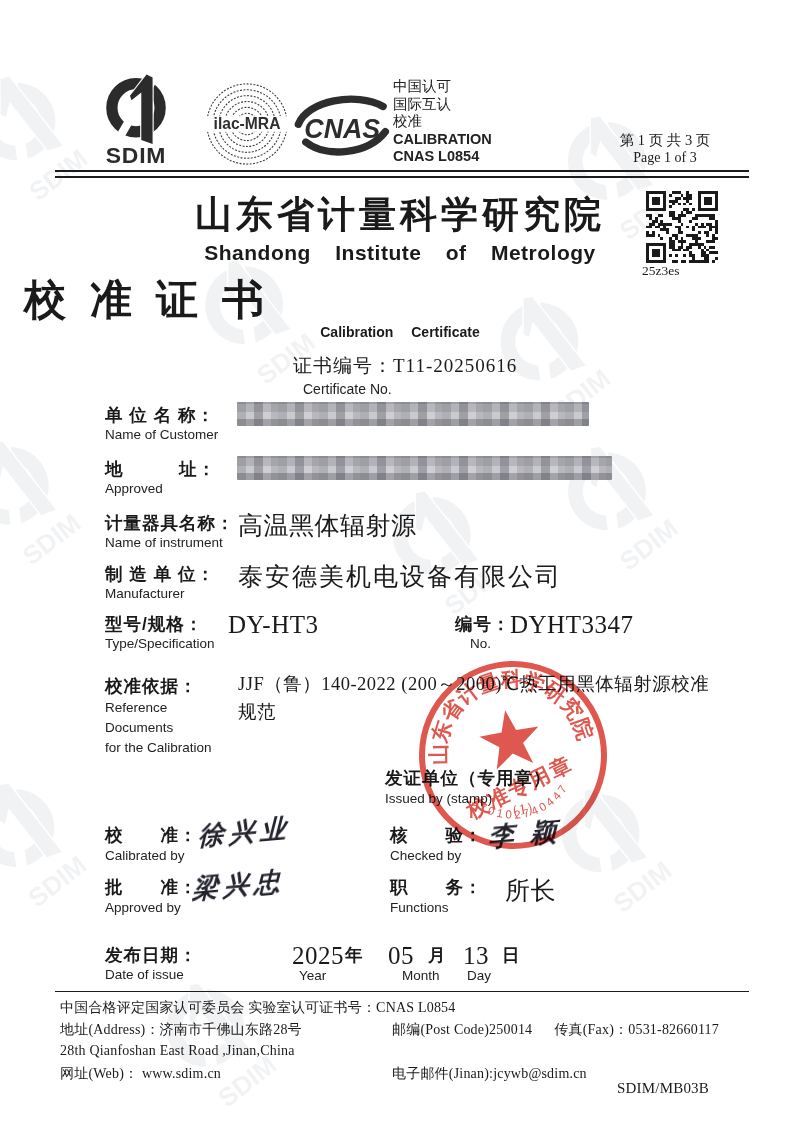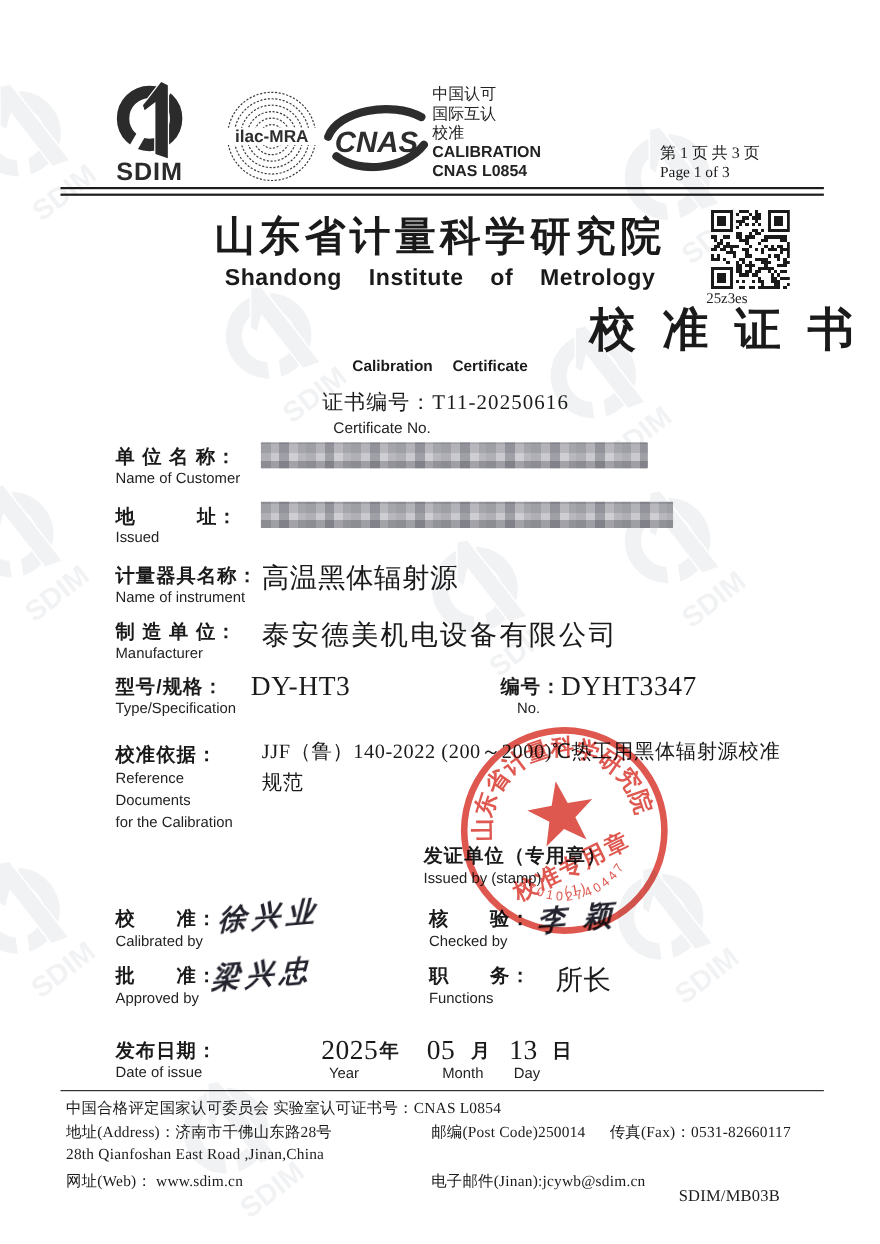--- a/index.html
+++ b/index.html
@@ -5,27 +5,27 @@
   html,body{margin:0;padding:0;background:#e9e9e9;}
   #page{
     position:relative;width:800px;height:1131px;margin:0 auto;background:#fff;
     font-family:"Liberation Serif",serif;color:#1a1a1a;overflow:hidden;
   }
   .abs{position:absolute;}
   
   .wm{position:absolute;color:#9aa0ac;opacity:.13;pointer-events:none;}
   .accred{font-family:"Liberation Sans",sans-serif;font-size:14.5px;line-height:17.5px;color:#222;}
   .accred .b{font-weight:bold;}
-  .pageinfo{width:130px;text-align:left;font-size:14.5px;line-height:18px;}
+  .pageinfo{width:130px;text-align:center;font-size:14.5px;line-height:18px;}
   .dbl-rule{height:4px;border-top:2px solid #1c1c1c;border-bottom:2px solid #1c1c1c;}
   .rule{border-top:1.5px solid #1c1c1c;}
   
   .t-cn{width:800px;text-align:center;font-size:37px;font-weight:bold;letter-spacing:4px;font-family:"Liberation Serif",serif;}
   .t-en{width:800px;text-align:center;font-size:21px;font-weight:bold;font-family:"Liberation Sans",sans-serif;word-spacing:18px;letter-spacing:.5px;}
-  .c-cn{width:800px;text-align:right;font-size:42px;font-weight:bold;letter-spacing:24px;text-indent:24px;font-family:"Liberation Sans",sans-serif;}
+  .c-cn{width:800px;text-align:left;font-size:42px;font-weight:bold;letter-spacing:24px;text-indent:24px;font-family:"Liberation Sans",sans-serif;}
   .c-en{width:800px;text-align:center;font-size:14px;font-weight:bold;font-family:Liberation Sans, sans-serif;word-spacing:14px;}
   .certno{font-size:19px;letter-spacing:1px;}
   .certno-en{font-family:"Liberation Sans",sans-serif;font-size:14px;color:#222;}
   
   .qr-caption{width:80px;font-size:13.5px;}
   
   .lbl{font-family:"Liberation Sans",sans-serif;font-weight:bold;font-size:17.5px;letter-spacing:1px;white-space:pre;}
   .sub{font-family:"Liberation Sans",sans-serif;font-size:13.5px;color:#222;}
   .val{font-size:25px;letter-spacing:.5px;}
   .redacted{background:
@@ -345,21 +345,21 @@
         <rect x="1" y="19" width="5" height="5" fill="#fff"></rect>
         <rect x="2" y="20" width="3" height="3" fill="#1a1a1a"></rect>
       </svg></div>
   <div class="abs qr-caption" style="left:642px;top:263px">25z3es</div>
 
   <div class="abs lbl" style="left:105px;top:403px">单 位 名 称：</div>
   <div class="abs sub" style="left:105px;top:427px">Name of Customer</div>
   <div class="abs redacted" style="left:237px;top:402px;width:352px;height:24px"></div>
 
   <div class="abs lbl" style="left:105px;top:457px">地　　　址：</div>
-  <div class="abs sub" style="left:105px;top:481px">Issued</div>
+  <div class="abs sub" style="left:105px;top:481px">Approved</div>
   <div class="abs redacted" style="left:237px;top:456px;width:375px;height:24px"></div>
 
   <div class="abs lbl" style="left:105px;top:511px">计量器具名称：</div>
   <div class="abs sub" style="left:105px;top:535px">Name of instrument</div>
   <div class="abs val" style="left:238px;top:509px">高温黑体辐射源</div>
 
   <div class="abs lbl" style="left:105px;top:562px">制 造 单 位：</div>
   <div class="abs sub" style="left:105px;top:586px">Manufacturer</div>
   <div class="abs val" style="left:238px;top:560px;letter-spacing:2px">泰安德美机电设备有限公司</div>
 

